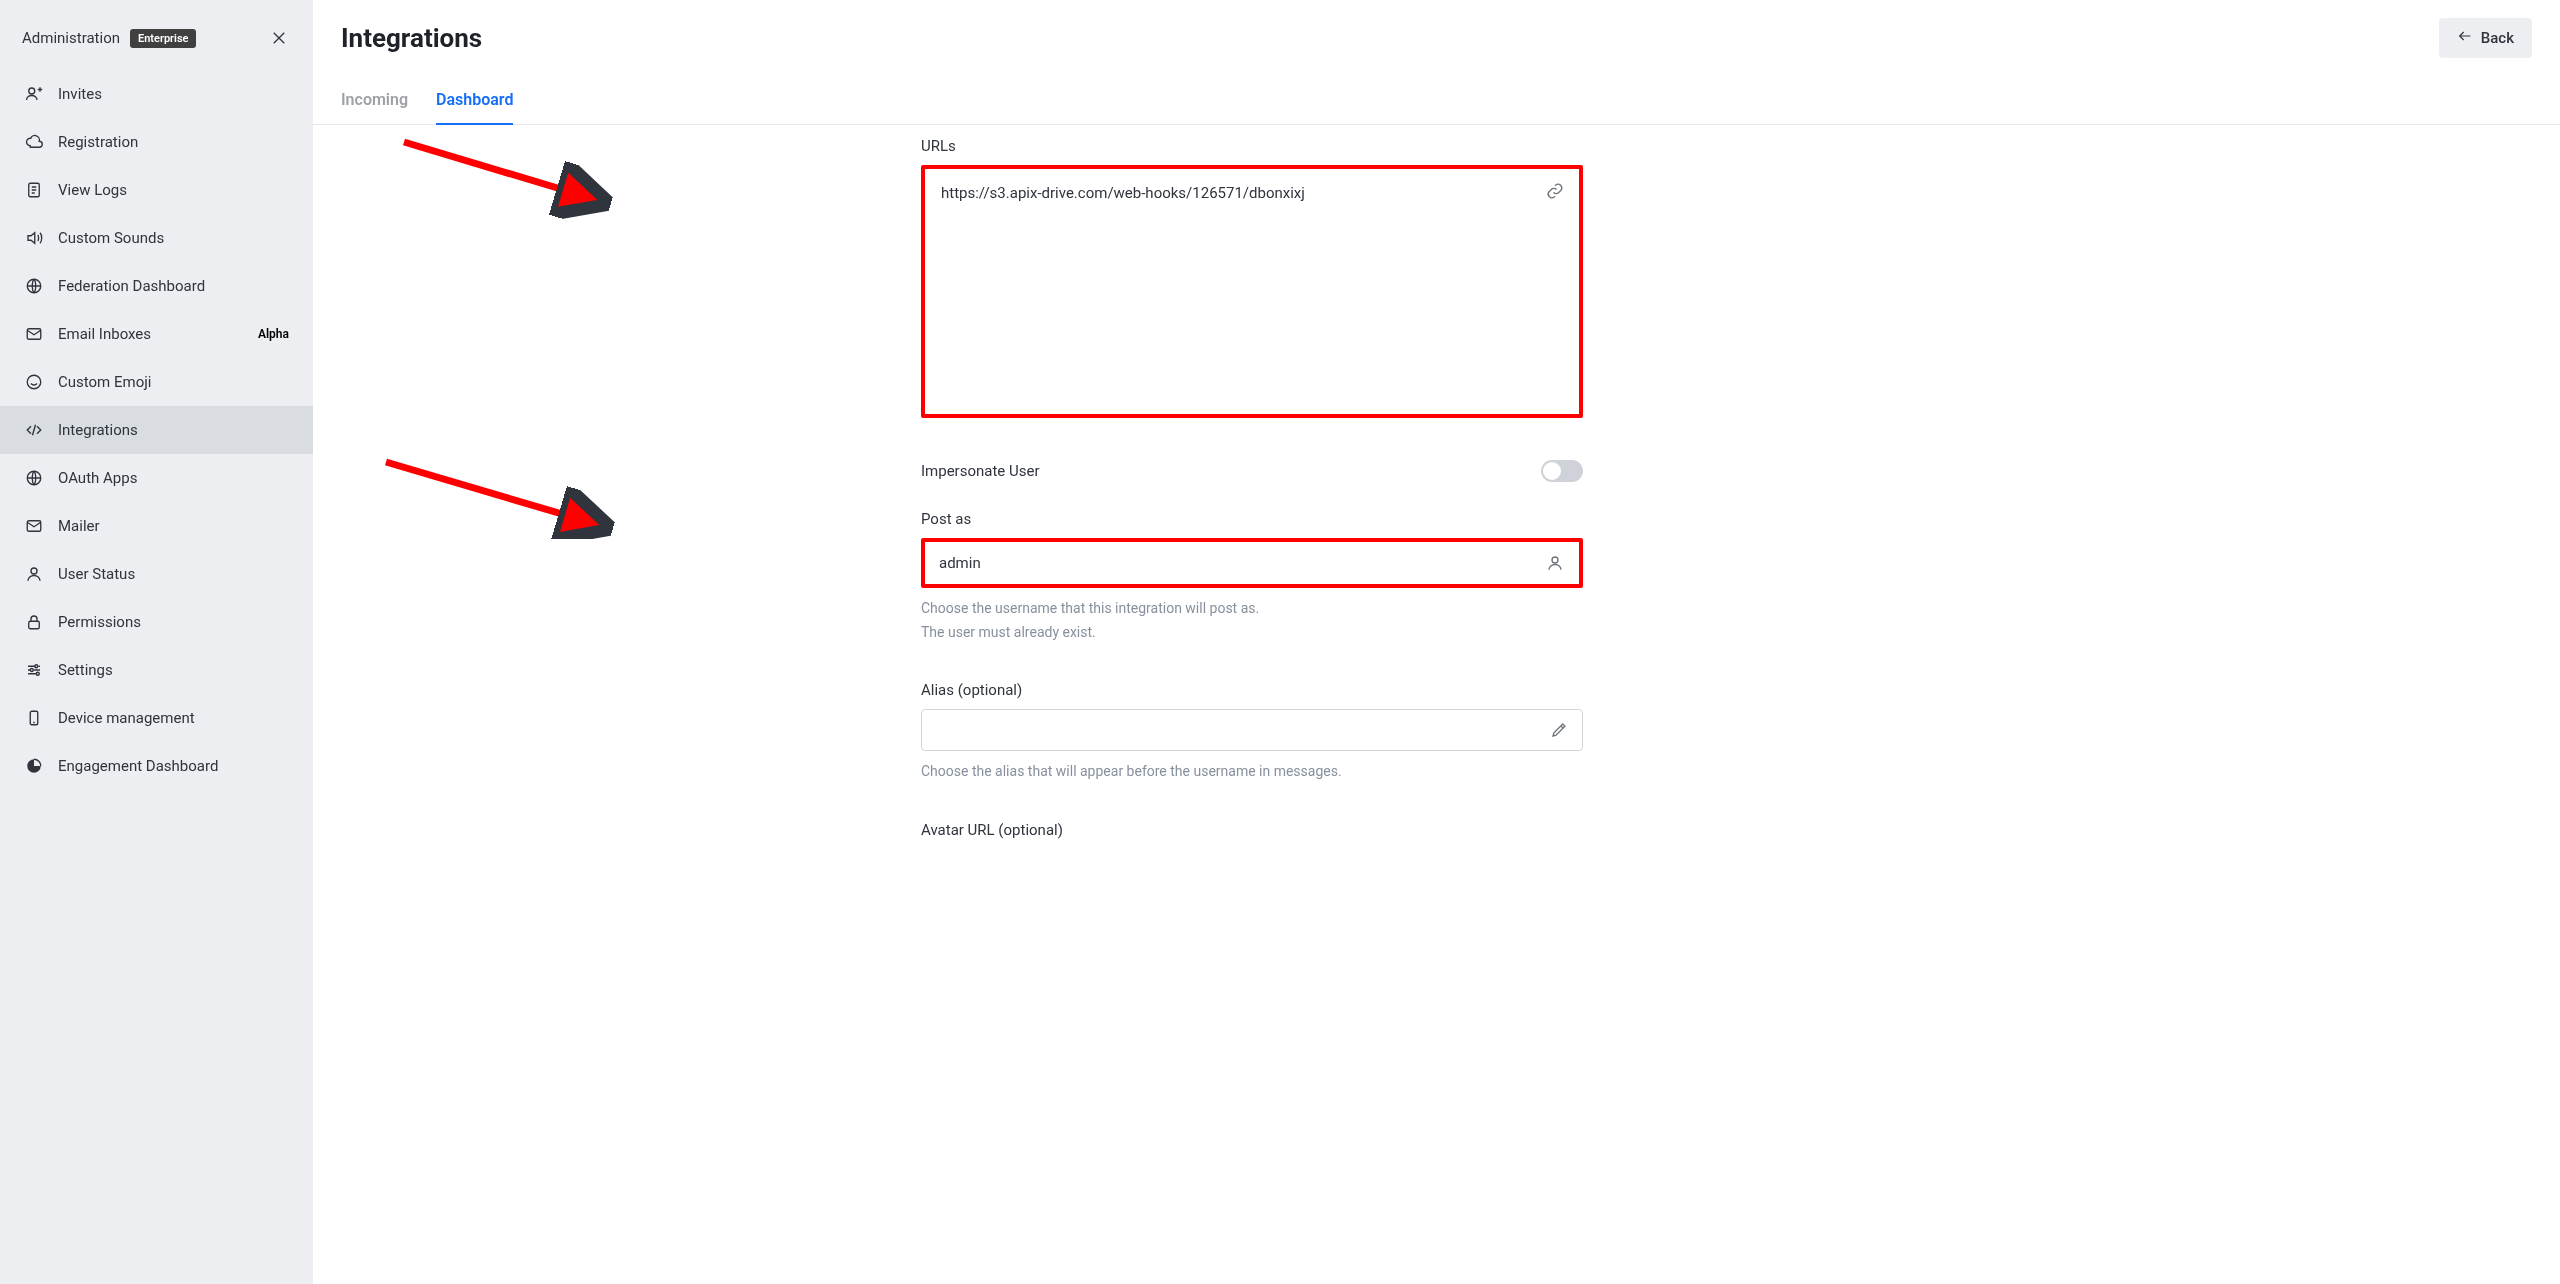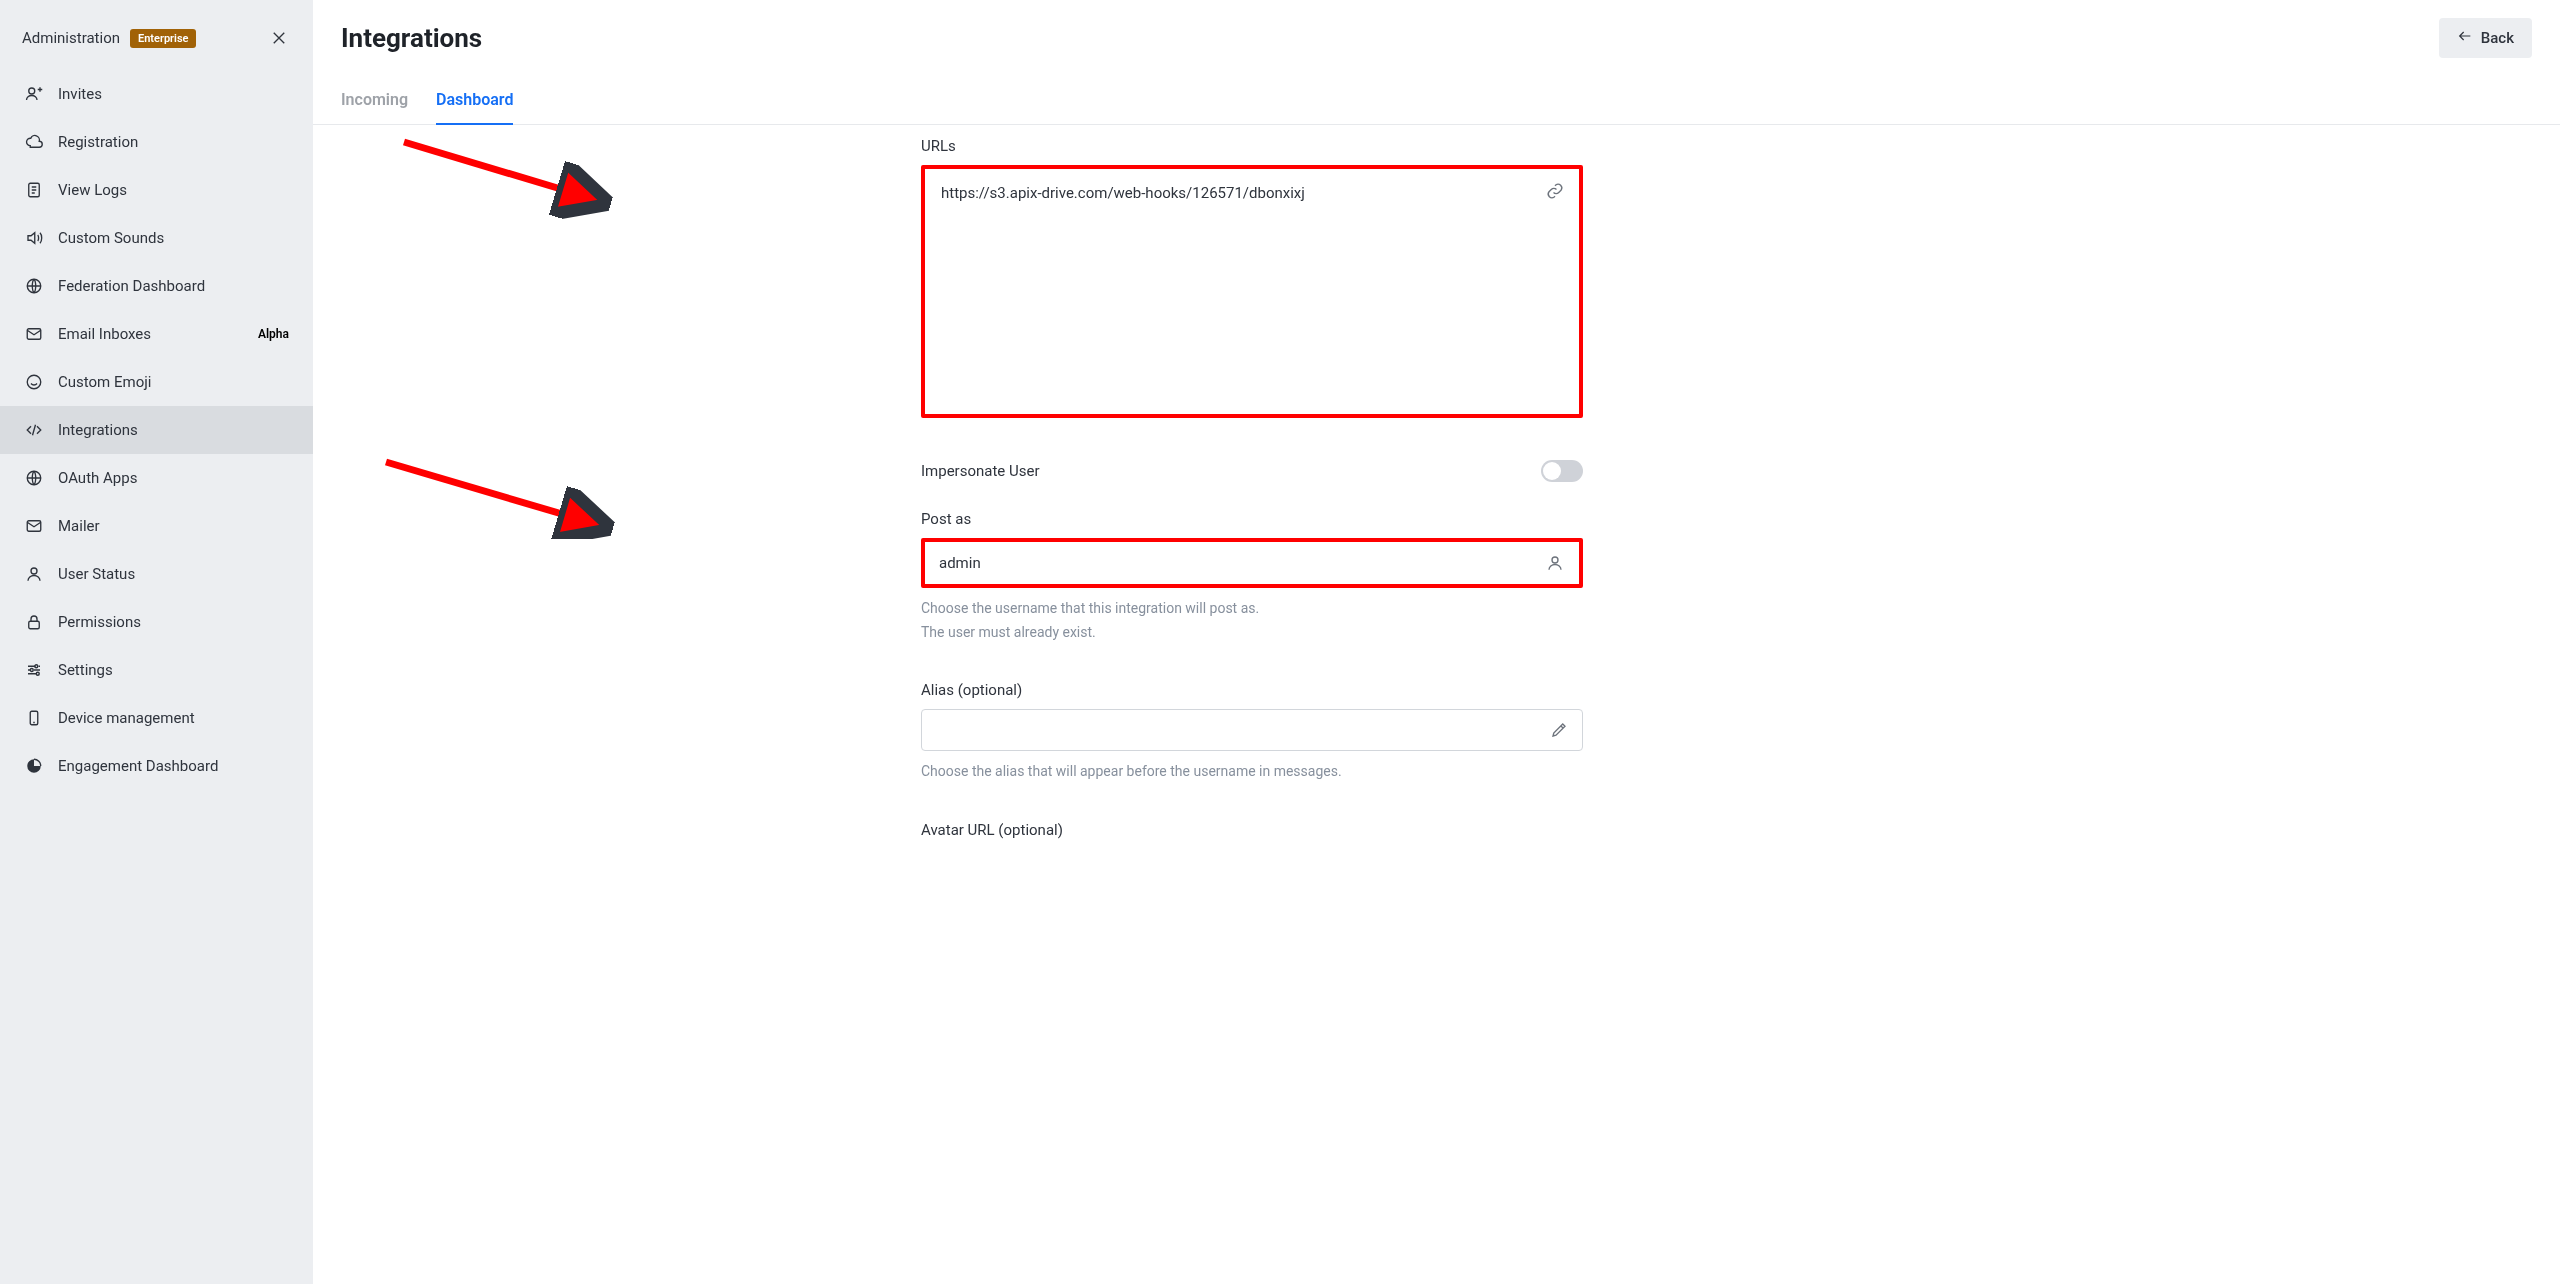--- a/index.html
+++ b/index.html
@@ -26,21 +26,21 @@
     display: flex;
     align-items: center;
     padding: 12px 22px 20px 22px;
     gap: 10px;
   }
   .sidebar-header-title {
     font-size: 15px;
     color: #2f343d;
   }
   .badge-enterprise {
-    background: #a16207;
+    background: #404040;
     color: #fff;
     font-size: 11px;
     font-weight: 600;
     padding: 3px 8px;
     border-radius: 3px;
   }
   .sidebar-close {
     margin-left: auto;
     width: 24px;
     height: 24px;

